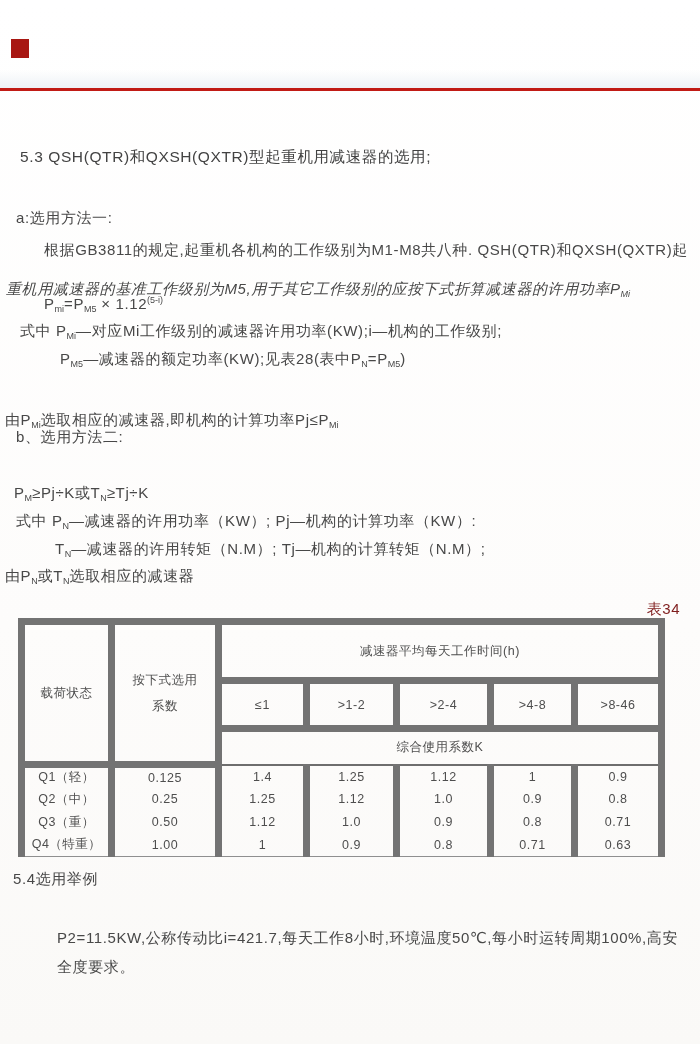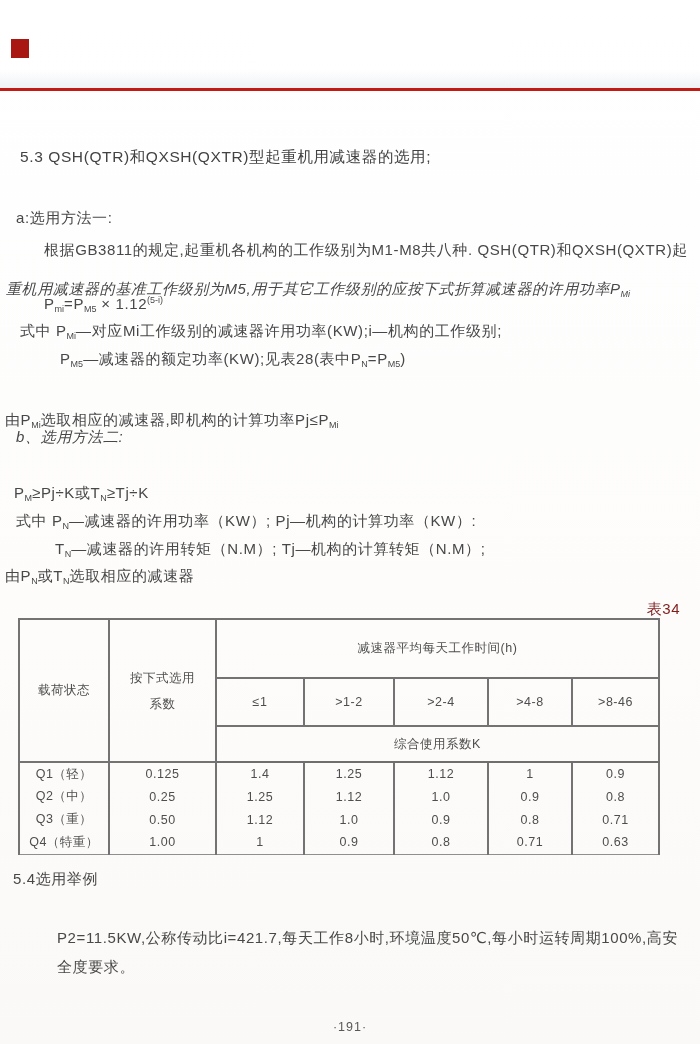--- a/index.html
+++ b/index.html
@@ -22,36 +22,36 @@
   sup { font-size:9px; letter-spacing:0; vertical-align:6px; }
 
   .h53   { left:20px;  top:147px; font-size:15.5px; color:#424242; }
   .alab  { left:16px;  top:209px; }
   .p1a   { left:44px;  top:241px; }
   .p1b   { left:6px;   top:280px;font-style:italic; }
   .f1    { left:44px;  top:295px; }
   .w1    { left:20px;  top:322px; }
   .w2    { left:60px;  top:350px; }
   .w3    { left:5px;   top:377px;margin-top:34px; }
-  .bhead { left:16px;  top:428px;font-style:italic; }
+  .bhead { left:16px;  top:428px; }
   .bp    { left:44px;  top:458px; }
   .bf    { left:14px;  top:484px; }
   .bw1   { left:16px;  top:512px; }
   .bw2   { left:55px;  top:540px; }
   .bw3   { left:5px;   top:567px; }
 
   .table-tag { position:absolute; right:20px; top:600px; font-size:15px; color:#7f1d1d; letter-spacing:0.5px; }
 
   table.k-table {
     position:absolute; left:18px; top:618px;
     border-collapse:collapse; table-layout:fixed;
     font-size:12.5px; color:#4e4e4e; letter-spacing:0.5px;
   }
   table.k-table td {
-    border:2px solid #737373; text-align:center; vertical-align:middle;
+    border:7px solid #737373; text-align:center; vertical-align:middle;
     padding:0;
   }
   td.c1 { width:90px; }
   td.c2 { width:107px; line-height:26px; }
   td.t0 { width:88px; } td.t1 { width:90px; } td.t2 { width:94px; }
   td.t3 { width:84px; } td.t4 { width:87px; }
   tr.hdr-time td { height:59px; }
   tr.hdr-cols td { height:48px; }
   tr.hdr-k td { height:36px; border-bottom:2px solid #6e6e6e; }
   tr.body-row td { height:23px; border-top:none; border-bottom:none; }
@@ -147,15 +147,14 @@
         <td>0.71</td>
         <td>0.63</td>
       </tr>
     </tbody>
   </table>
 
   <div class="tline h54">5.4选用举例</div>
   <div class="tline ex2">P2=11.5KW,公称传动比i=421.7,每天工作8小时,环境温度50℃,每小时运转周期100%,高安</div>
   <div class="tline ex3">全度要求。</div>
 
-  <div class="page-number">·191·</div>
 
 </div>
 
 </body></html>

